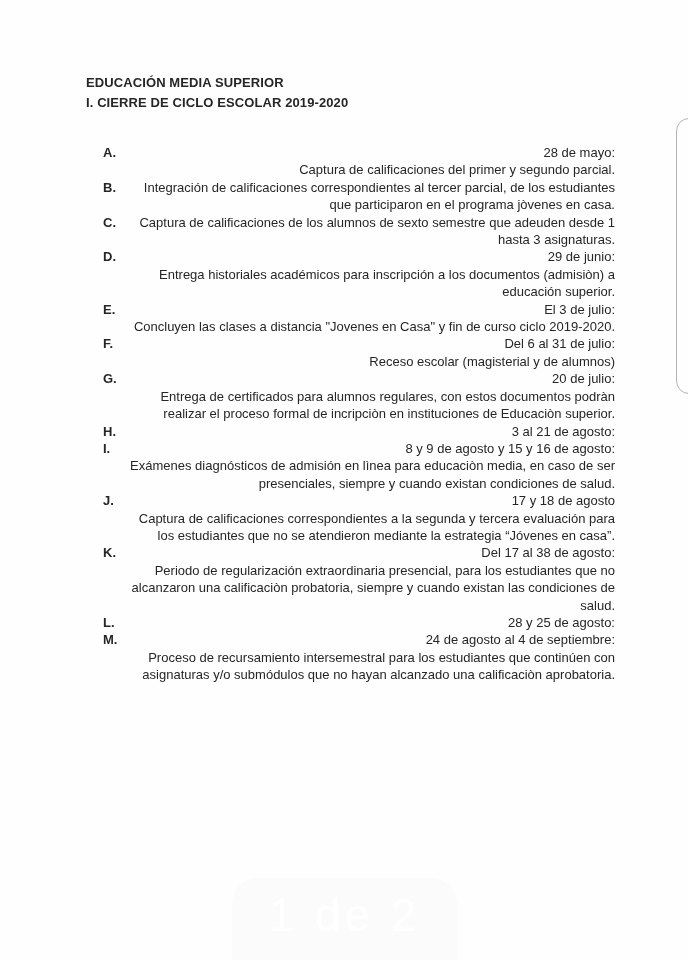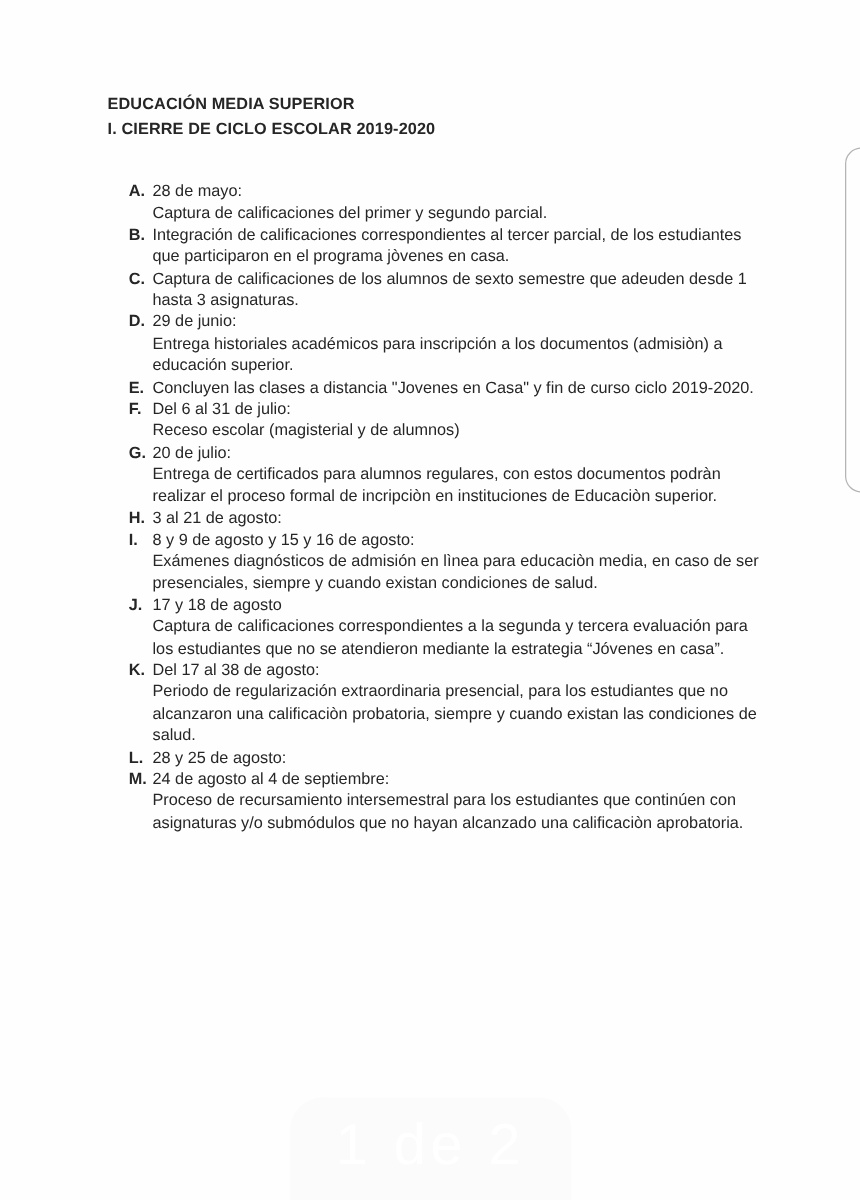--- a/index.html
+++ b/index.html
@@ -45,20 +45,21 @@
   .item{
     display:flex;
     align-items:flex-start;
   }
   .item .letter{
     flex:0 0 19px;
     font-weight:bold;
   }
   .item .body{
     width:493px;
+    text-align:right;
   }
   .item .date{white-space:nowrap;}
   
   .page-badge{
     position:absolute;
     left:232px;
     top:878px;
     width:225px;
     height:110px;
     background:var(--badge_bg);
@@ -127,20 +128,21 @@
         <span class="letter">D.</span>
         <div class="body">
           <div class="date">29 de junio:</div>
           <div class="desc">Entrega historiales académicos para inscripción a los documentos (admisiòn) a educación superior.</div>
         </div>
       </div>
 
       <div class="item">
         <span class="letter">E.</span>
         <div class="body">
+          <div class="date">El 3 de julio:</div>
           <div class="desc">Concluyen las clases a distancia "Jovenes en Casa" y fin de curso ciclo 2019-2020.</div>
         </div>
       </div>
 
       <div class="item">
         <span class="letter">F.</span>
         <div class="body">
           <div class="date">Del 6 al 31 de julio:</div>
           <div class="desc">Receso escolar (magisterial y de alumnos)</div>
         </div>

